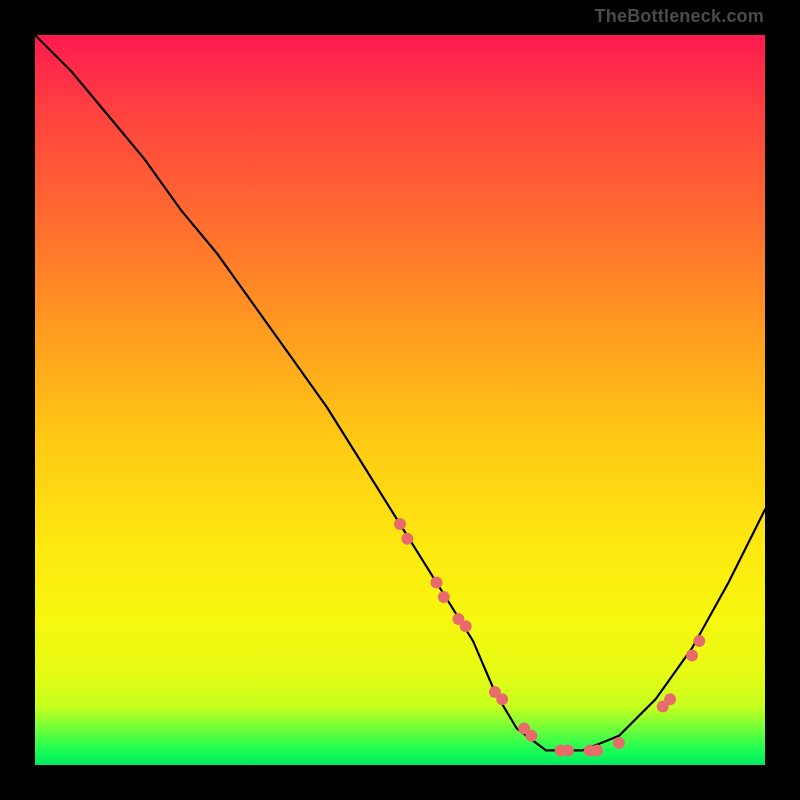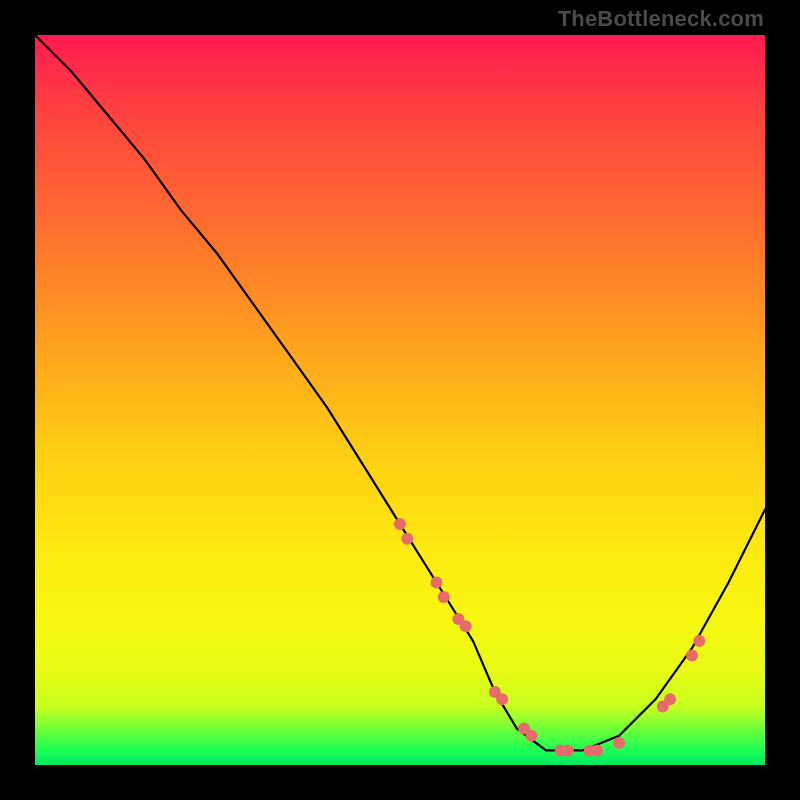--- a/index.html
+++ b/index.html
@@ -29,21 +29,21 @@
       #c7ff1e 92%,
       #1aff55 98%,
       #00e860 100%);
   }
   .watermark {
     position: absolute;
     top: 6px;
     right: 36px;
     color: #4b4b4b;
     font-family: Arial, Helvetica, sans-serif;
-    font-size: 22px;
+    font-size: 18px;
     font-weight: 600;
     letter-spacing: 0.2px;
   }
   svg.overlay {
     position: absolute;
     left: 35px;
     top: 35px;
     width: 730px;
     height: 730px;
   }

